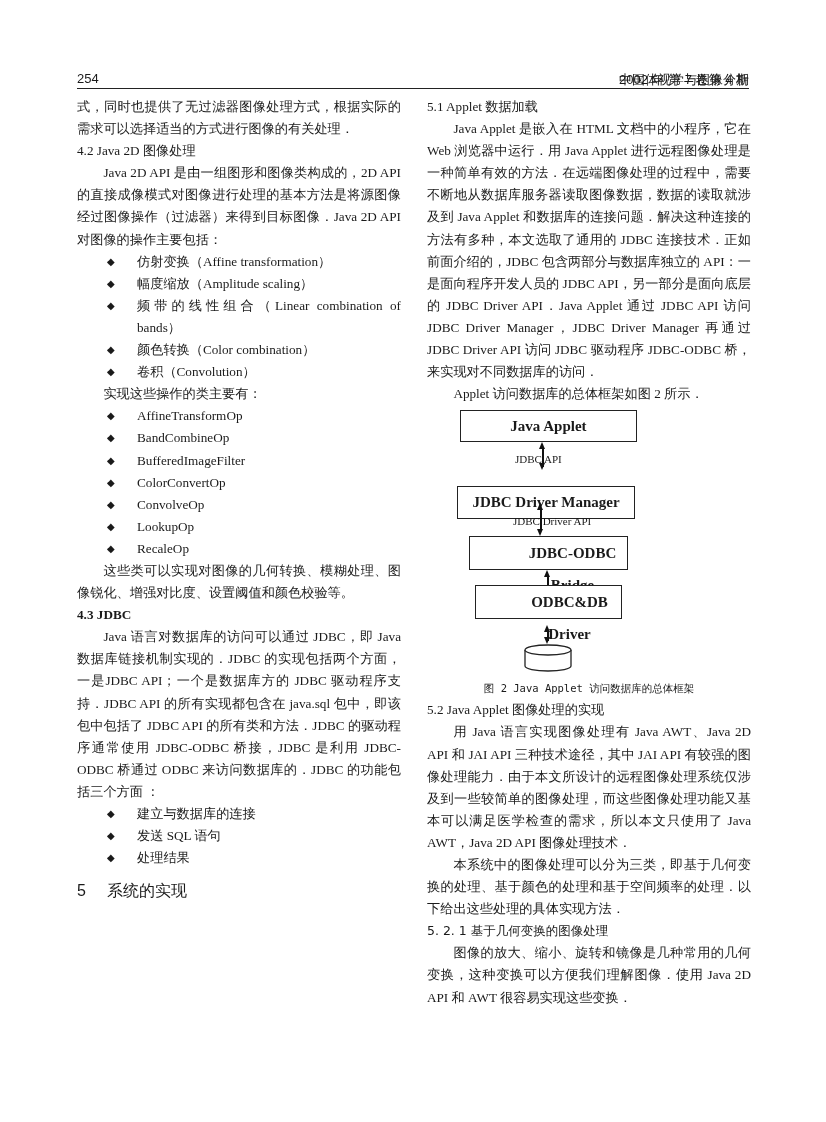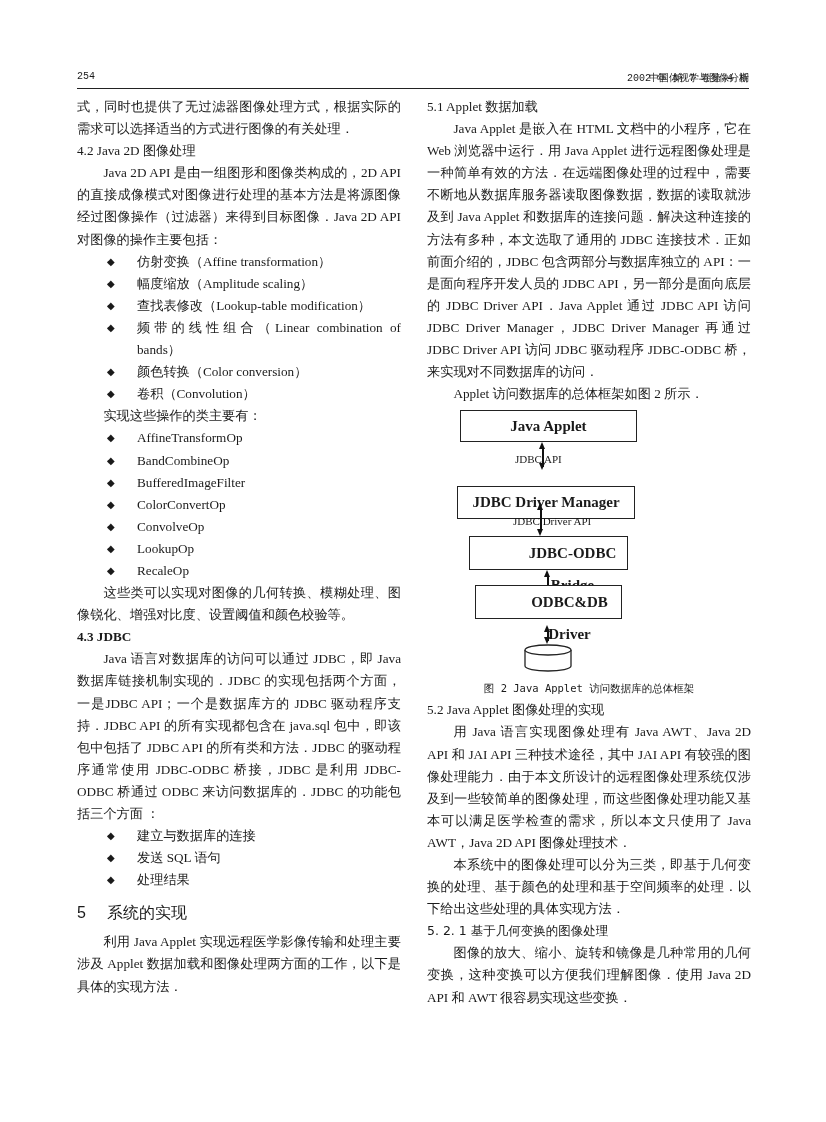--- a/index.html
+++ b/index.html
@@ -1,18 +1,18 @@
 <!DOCTYPE html>
 <html><head>
 <meta charset="utf-8">
 <style>
   * { margin:0; padding:0; box-sizing:border-box; }
   html, body { width:826px; height:1122px; background:#ffffff; }
   body { position:relative; font-family:"DejaVu Serif","Liberation Serif",serif; color:#1a1a1a; overflow:hidden; }
-  .header { position:absolute; left:77px; top:71px; width:672px; height:18px; font-size:10px; font-family:Liberation Mono, monospace; }
+  .header { position:absolute; left:77px; top:71px; width:672px; height:18px; font-size:13px; font-family:Liberation Sans, sans-serif; }
   .header .pg { position:absolute; left:0; top:0; }
   .header .jt { position:absolute; left:0; right:0; top:0; text-align:right; }
   .header .iss { position:absolute; right:0; top:0; }
   .rule { position:absolute; left:77px; top:88px; width:672px; height:1.2px; background:#222; }
   .col { position:absolute; top:96px; width:324px; font-size:13.2px; line-height:22.1px; font-family:"Liberation Serif","DejaVu Serif",serif; }
   .col.left { left:77px; }
   .col.right { left:427px; }
   .p { text-align:justify; }
   .ind { text-indent:2em; }
   .h3 { font-weight:normal; }
@@ -40,23 +40,22 @@
 </div>
 <div class="rule"></div>
 
 <div class="col left">
   <div class="p">式，同时也提供了无过滤器图像处理方式，根据实际的需求可以选择适当的方式进行图像的有关处理．</div>
   <div class="h3">4.2 Java 2D 图像处理</div>
   <div class="p ind">Java 2D API  是由一组图形和图像类构成的，2D API的直接成像模式对图像进行处理的基本方法是将源图像经过图像操作（过滤器）来得到目标图像．Java 2D API对图像的操作主要包括：</div>
   <div>
     <div class="bul">仿射变换（Affine transformation）</div>
     <div class="bul">幅度缩放（Amplitude scaling）</div>
-    <div class="bul">查找表修改（Lookup-table modification）</div>
     <div class="bul p">频带的线性组合（Linear  combination  of bands）</div>
-    <div class="bul">颜色转换（Color conversion）</div>
+    <div class="bul">颜色转换（Color combination）</div>
     <div class="bul">卷积（Convolution）</div>
   </div>
   <div class="ind">实现这些操作的类主要有：</div>
   <div>
     <div class="bul">AffineTransformOp</div>
     <div class="bul">BandCombineOp</div>
     <div class="bul">BufferedImageFilter</div>
     <div class="bul">ColorConvertOp</div>
     <div class="bul">ConvolveOp</div>
     <div class="bul">LookupOp</div>
@@ -66,21 +65,20 @@
   <div class="h3b">4.3 JDBC</div>
   <div class="p ind">Java 语言对数据库的访问可以通过 JDBC，即 Java 数据库链接机制实现的．JDBC 的实现包括两个方面，一是JDBC API；一个是数据库方的 JDBC 驱动程序支持．JDBC  API 的所有实现都包含在 java.sql 包中，即该包中包括了 JDBC API 的所有类和方法．JDBC 的驱动程序通常使用 JDBC-ODBC 桥接，JDBC 是利用 JDBC-ODBC 桥通过 ODBC 来访问数据库的．JDBC 的功能包括三个方面 ：</div>
   <div>
     <div class="bul">建立与数据库的连接</div>
     <div class="bul">发送 SQL 语句</div>
     <div class="bul">处理结果</div>
   </div>
   <div class="h2">
     <span class="num">5</span><span>系统的实现</span>
   </div>
-  <div class="p ind">利用 Java Applet 实现远程医学影像传输和处理主要涉及 Applet 数据加载和图像处理两方面的工作，以下是具体的实现方法．</div>
 </div>
 
 <div class="col right">
   <div class="h3">5.1 Applet 数据加载</div>
   <div class="p ind">Java Applet 是嵌入在 HTML 文档中的小程序，它在 Web 浏览器中运行．用 Java Applet 进行远程图像处理是一种简单有效的方法．在远端图像处理的过程中，需要不断地从数据库服务器读取图像数据，数据的读取就涉及到 Java Applet 和数据库的连接问题．解决这种连接的方法有多种，本文选取了通用的 JDBC 连接技术．正如前面介绍的，JDBC 包含两部分与数据库独立的 API：一是面向程序开发人员的 JDBC API，另一部分是面向底层的 JDBC Driver API．Java Applet 通过 JDBC API 访问 JDBC Driver Manager，JDBC Driver Manager 再通过 JDBC Driver  API 访问 JDBC 驱动程序 JDBC-ODBC 桥，来实现对不同数据库的访问．</div>
   <div class="ind">Applet 访问数据库的总体框架如图 2 所示．</div>
 
   <div class="diagram">
 
     <div class="box" style="left:33px;top:5px;width:177px;height:32px;line-height:30px;">Java Applet</div>

